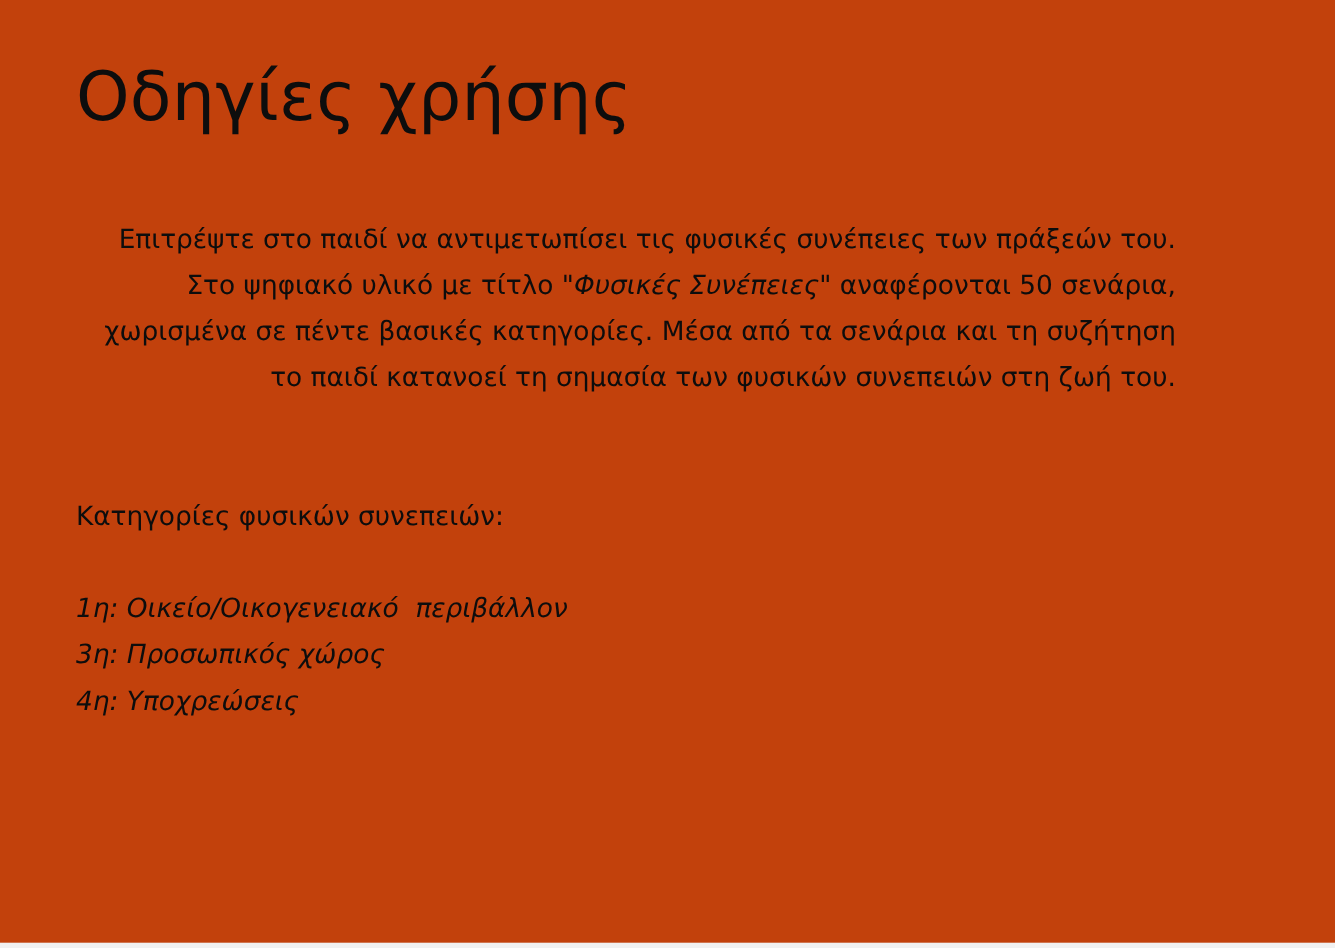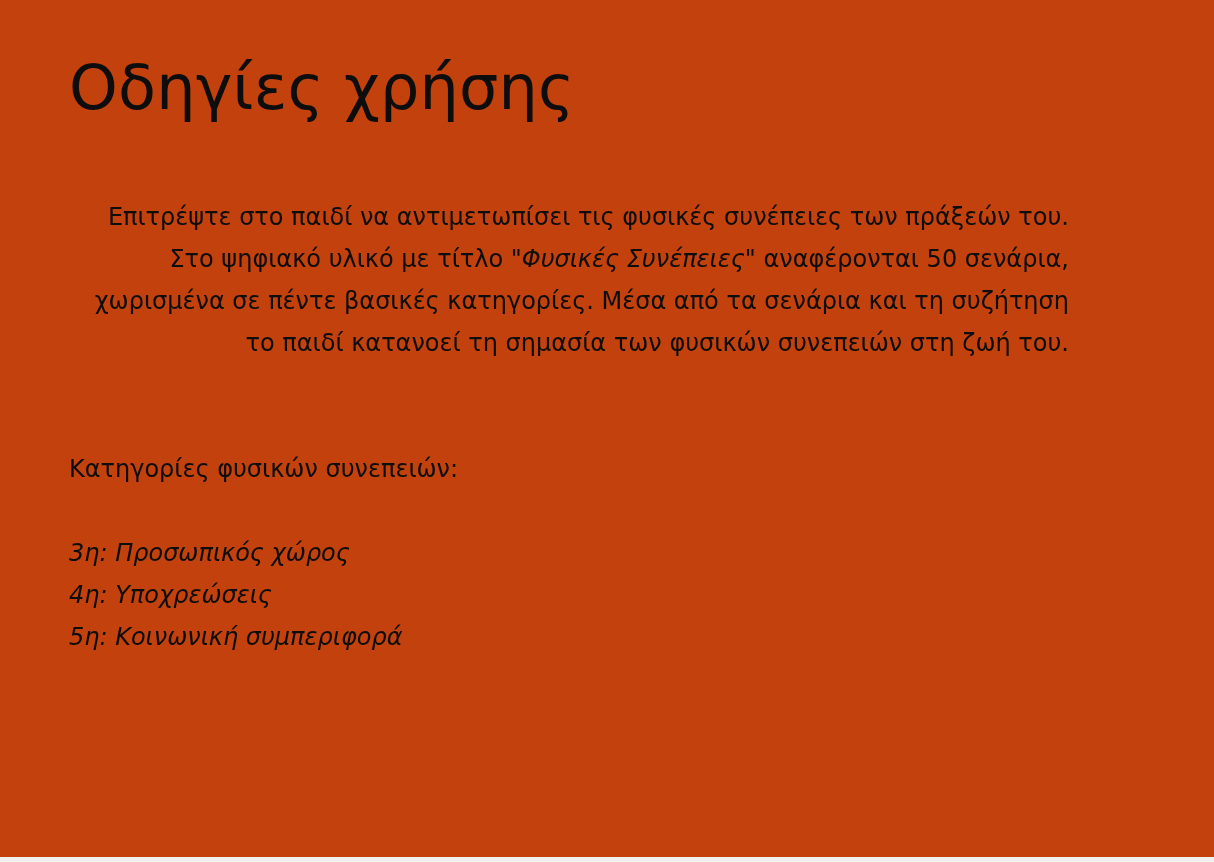--- a/index.html
+++ b/index.html
@@ -130,23 +130,23 @@
 
   <div class="content">
 
     <h1 class="page-title">Οδηγίες χρήσης</h1>
 
     <p class="intro"><span>Επιτρέψτε στο παιδί  να αντιμετωπίσει τις φυσικές συνέπειες των πράξεών του. Στο ψηφιακό υλικό με τίτλο </span><span class="quoted">"Φυσικές Συνέπειες"</span><span> αναφέρονται 50 σενάρια, χωρισμένα σε πέντε βασικές κατηγορίες. Μέσα από τα σενάρια και τη συζήτηση το παιδί κατανοεί τη σημασία των φυσικών συνεπειών στη ζωή του.</span></p>
 
     <p class="categories-heading">Κατηγορίες φυσικών συνεπειών:</p>
 
     <ul class="categories-list">
+      <li>1η: Οικείο/Οικογενειακό  περιβάλλον</li>
       <li>3η: Προσωπικός χώρος</li>
       <li>4η: Υποχρεώσεις</li>
-      <li>5η: Κοινωνική συμπεριφορά</li>
     </ul>
 
   </div>
 
 
   <div class="bottom-band"></div>
 
 </div>
 
 </body></html>

